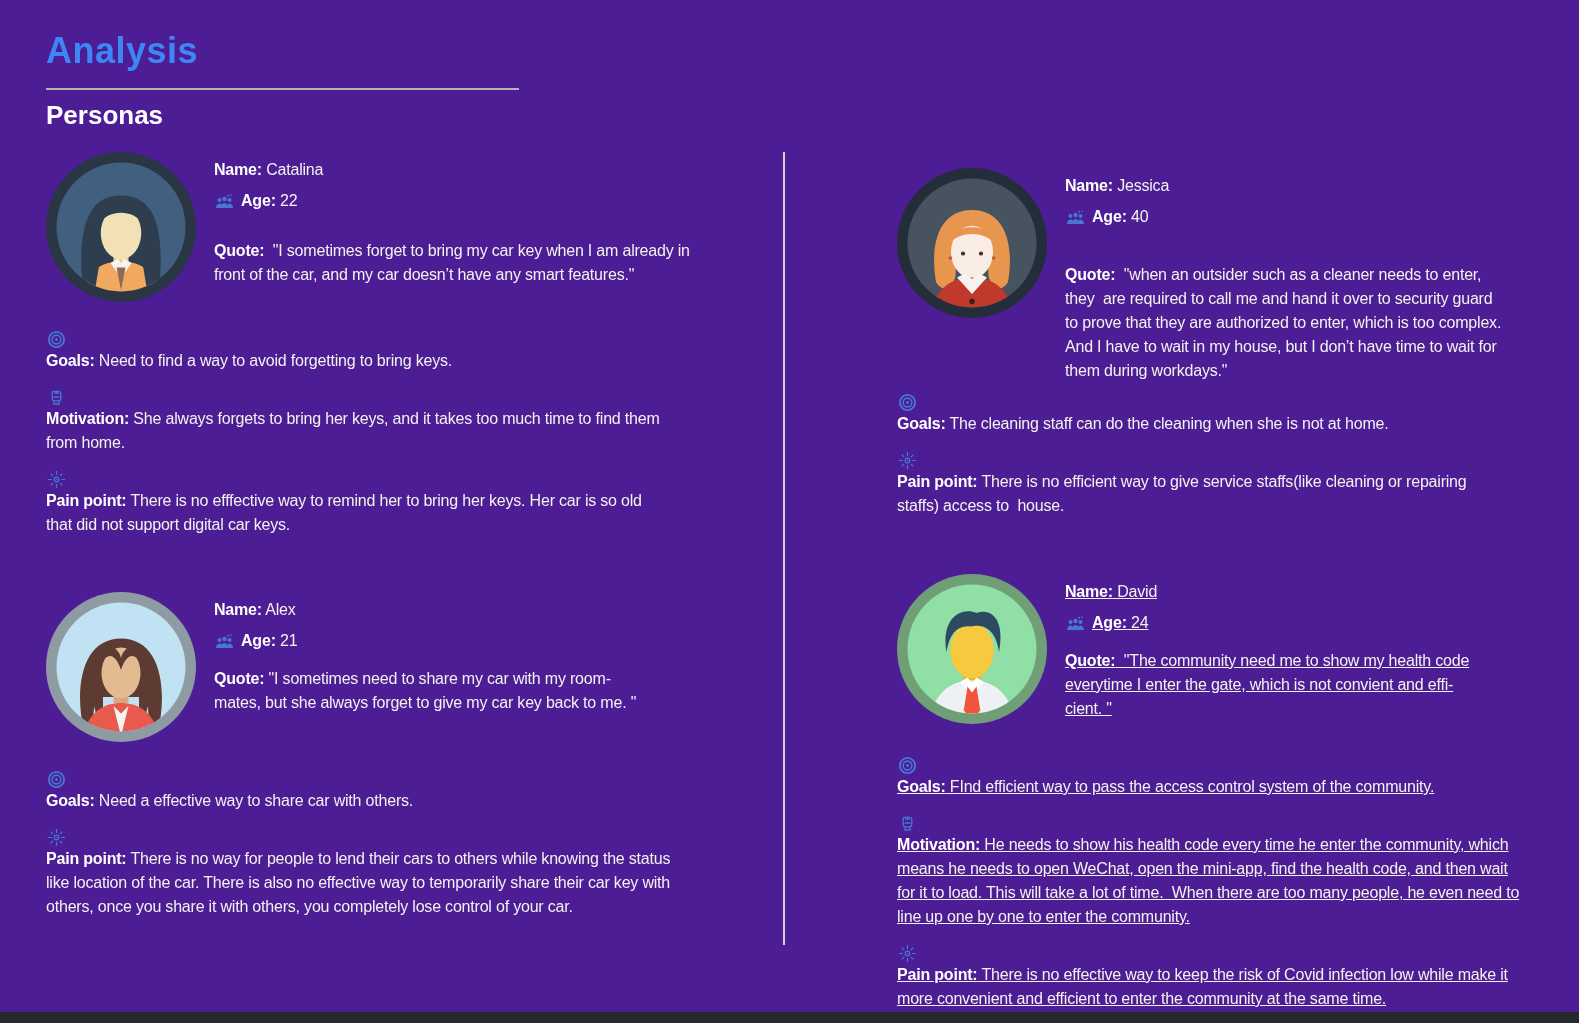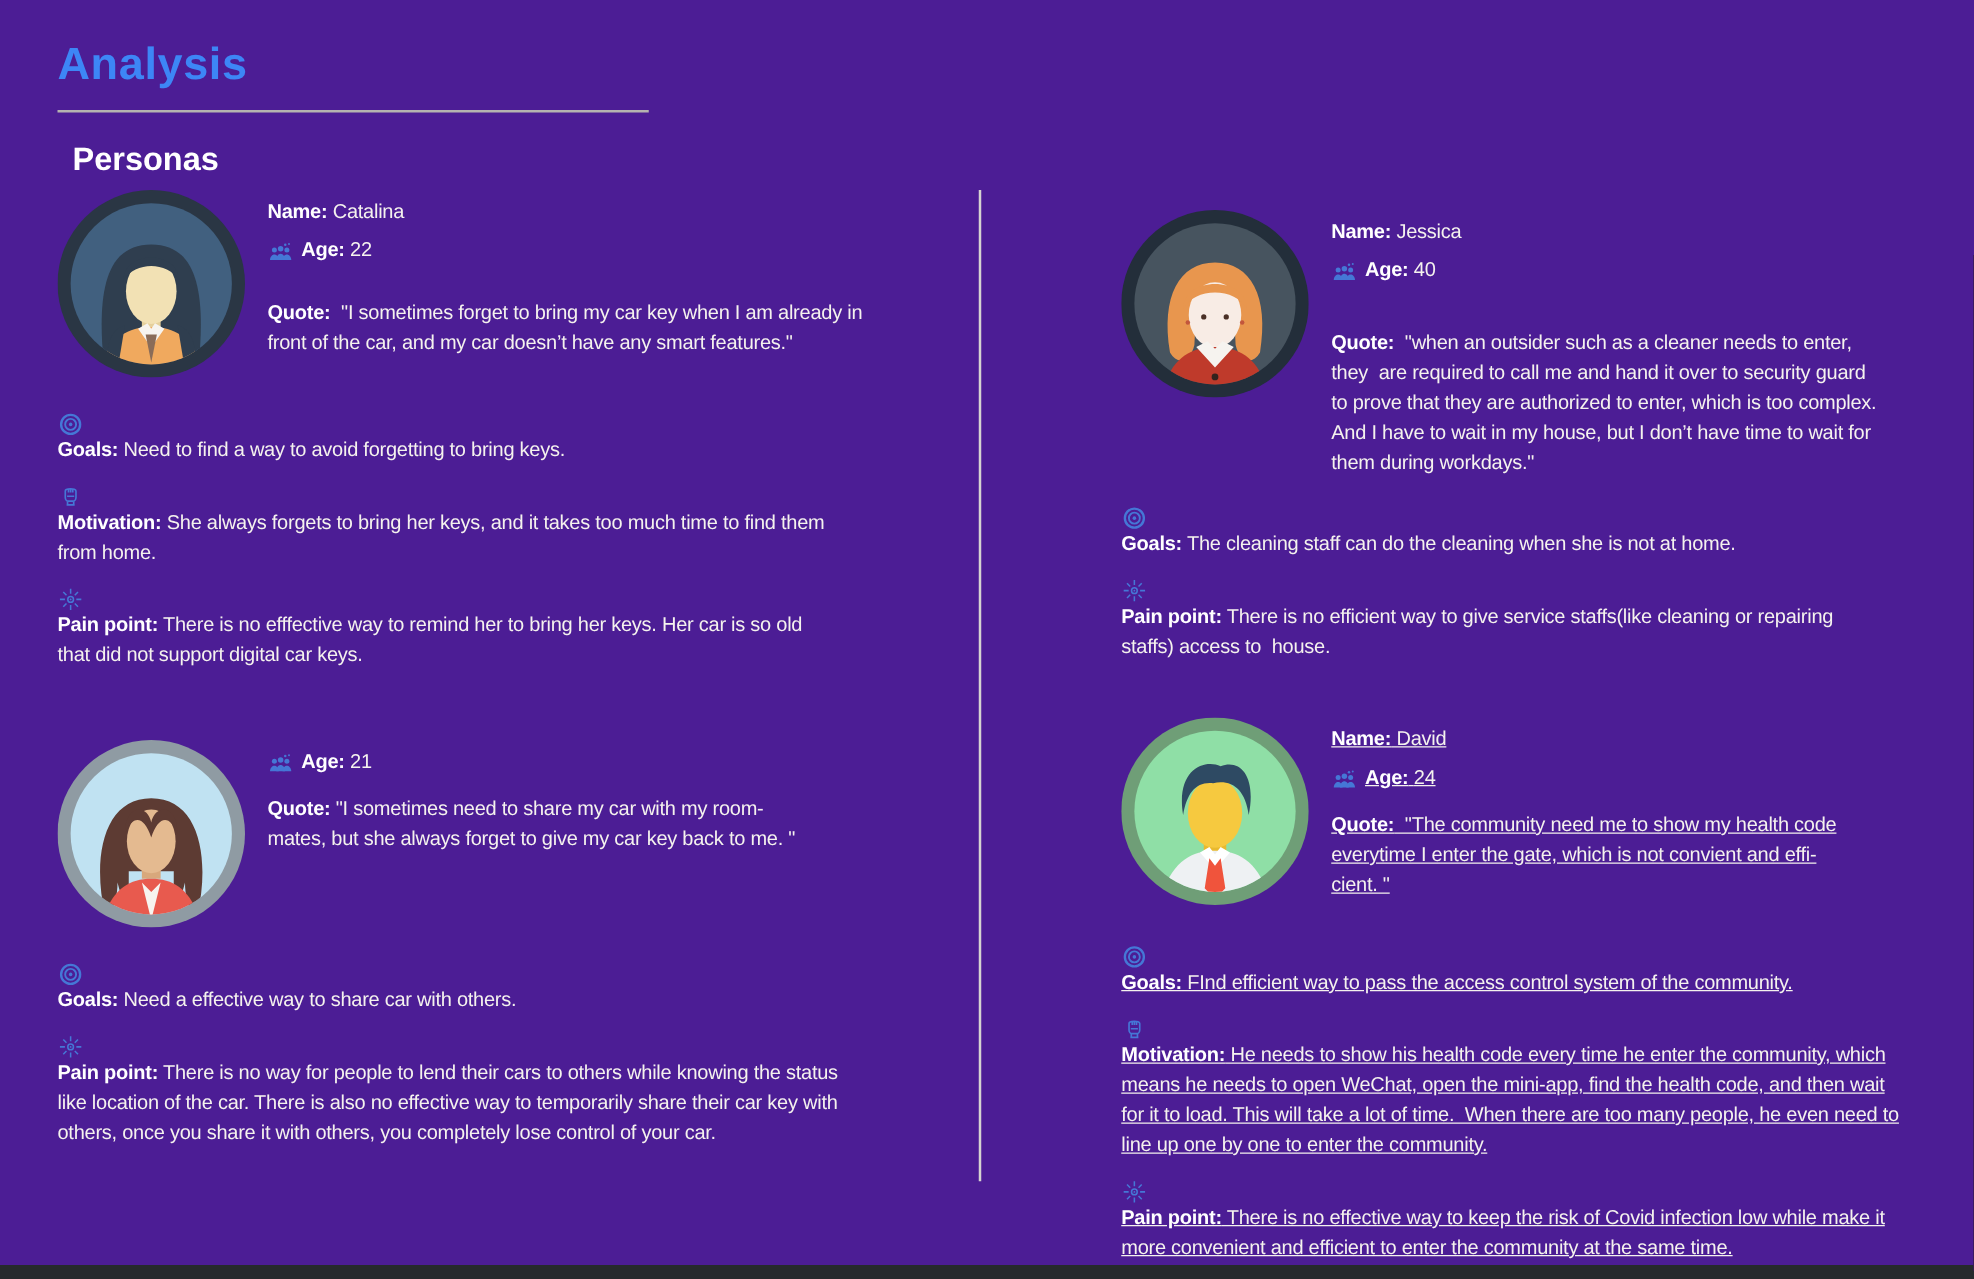--- a/index.html
+++ b/index.html
@@ -13,21 +13,21 @@
   }
   .title{
     position:absolute;left:46px;top:30px;
     font-size:36px;font-weight:bold;color:#3d86f6;margin:0;letter-spacing:.5px;
   }
   .title-underline{
     position:absolute;left:46px;top:88px;width:473px;height:2px;background:#b5b3b0;
   }
   .section-heading{
     position:absolute;left:46px;top:100px;
-    font-size:26px;font-weight:bold;color:#ffffff;margin:12px;
+    font-size:26px;font-weight:bold;color:#ffffff;margin:0;
   }
   .divider-v{
     position:absolute;left:783px;top:152px;width:2px;height:793px;background:#d6d4d1;
   }
   .bottom-bar{
     position:absolute;left:0;bottom:0;width:100%;height:11px;background:#262a2d;
   }
   .persona{position:absolute;font-size:16px;letter-spacing:-0.2px;line-height:1.5;}
   .p1{left:46px;top:152px;width:715px;}
   .p2{left:897px;top:168px;width:672px;}
@@ -43,21 +43,21 @@
   .age-row{display:flex;align-items:center;}
   .icn{display:inline-flex;width:20px;height:20px;flex:none;align-items:center;justify-content:center;}
   .age-row .icn{margin-right:7px;}
   .p-quote{white-space:pre-wrap;}
   .p1 .p-quote{margin-top:26px;}
   .p2 .p-quote{margin-top:34px;}
   .p3 .p-quote{margin-top:14px;}
   .p4 .p-quote{margin-top:14px;}
   .p-points{list-style:none;margin:0;padding:0;}
   .p1 .p-points{margin-top:26px;}
-  .p2 .p-points{margin-top:20px;}
+  .p2 .p-points{margin-top:8px;}
   .p3 .p-points{margin-top:26px;}
   .p4 .p-points{margin-top:30px;}
   .p-points li{display:flex;align-items:flex-start;margin-bottom:13px;flex-direction:column;}
   .p-points .icn{margin-right:8px;margin-top:1px;}
   .p-points p{margin:0;flex:1;}
 </style>
 </head>
 <body>
 
 <svg width="0" height="0" style="position:absolute">
@@ -241,20 +241,21 @@
             <path d="M26 96 C18 64 24 31 50 31 C76 31 82 64 74 96 C70 90 68 84 68 76 C66 84 64 88 62 90 L62 70 L38 70 L38 90 C36 88 34 84 32 76 C32 84 30 90 26 96 Z" fill="#5d3b33"></path>
             <rect x="45" y="60" width="10" height="14" fill="#d8a87c"></rect>
             <ellipse cx="50" cy="54" rx="13" ry="17" fill="#e4ba90"></ellipse>
             <path d="M36 50 C36 34 48 34 50 44 C52 34 64 34 64 50 C60 40 54 40 50 52 C46 40 40 40 36 50 Z" fill="#5d3b33"></path>
             <path d="M24 96 C29 80 38 74 50 74 C62 74 71 80 76 96 Z" fill="#e85a4e"></path>
             <path d="M45 76 L50 96 L55 76 L50 81 Z" fill="#f7f4ef"></path>
           </g>
         </svg>
       </div>
       <div class="p-info">
+        <div class="p-row"><b>Name:</b><span class="val"> Alex</span></div>
         <div class="p-row age-row">
           <span class="icn">
               <svg viewBox="0 0 19 15" width="19" height="15">
                 <use href="#ic-people"></use>
               </svg>
             </span>
           <b>Age:</b>
             <span class="val"> 21</span>
         </div>
         <div class="p-quote"><b>Quote:</b><span class="val"> "I sometimes need to share my car with my room-

